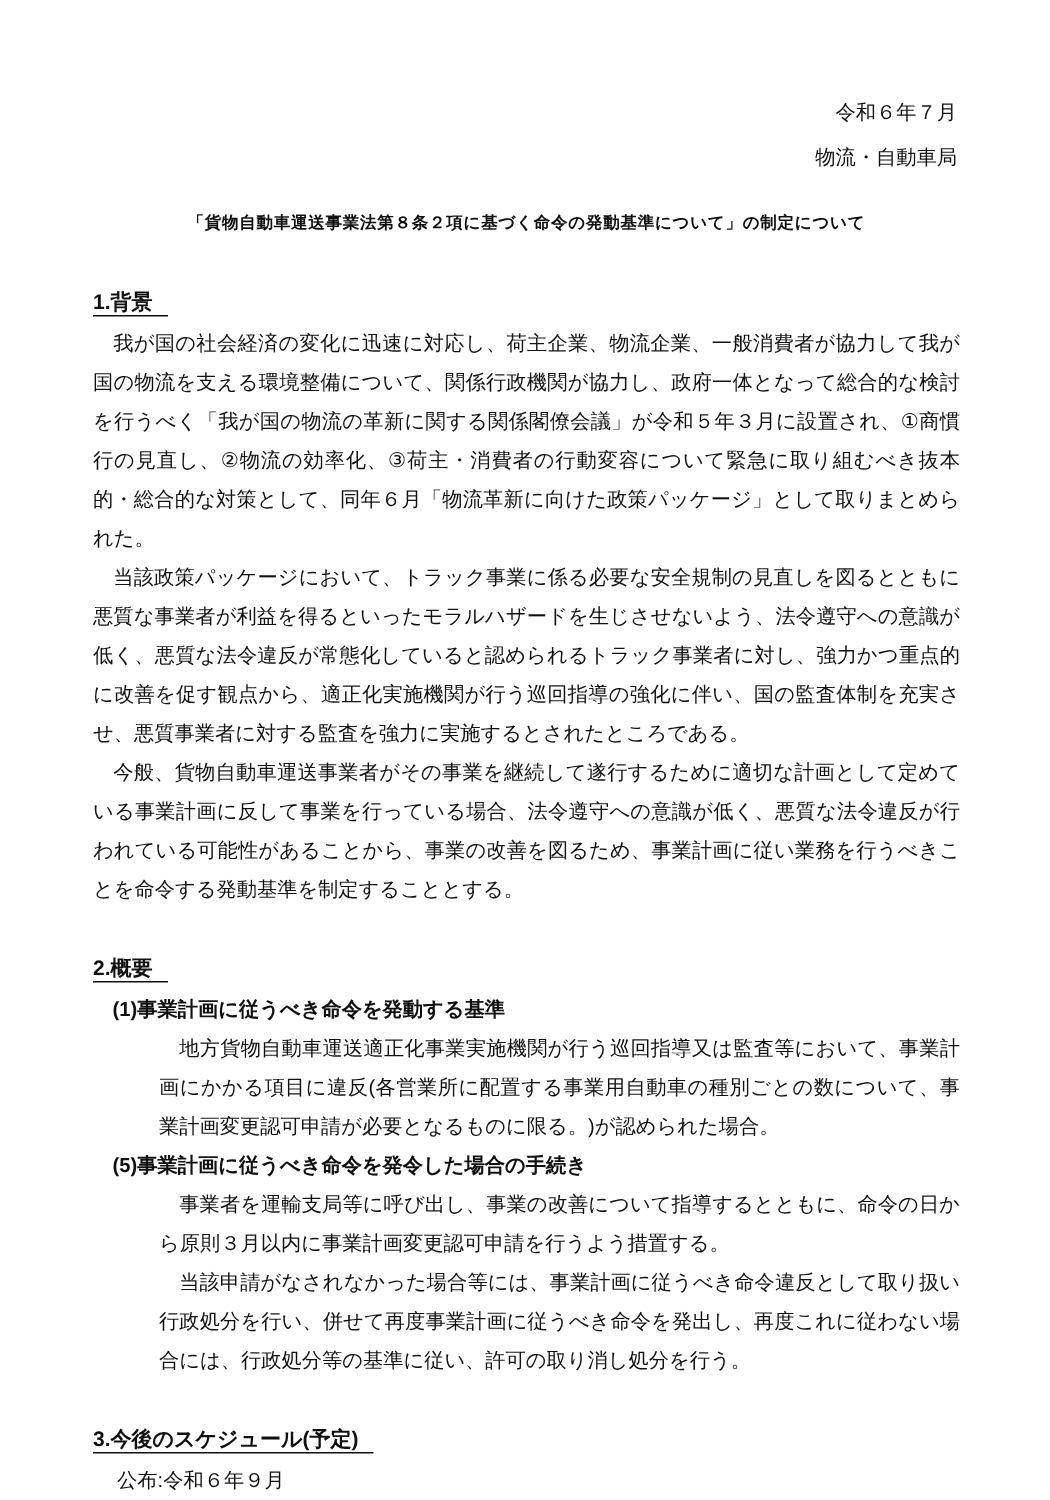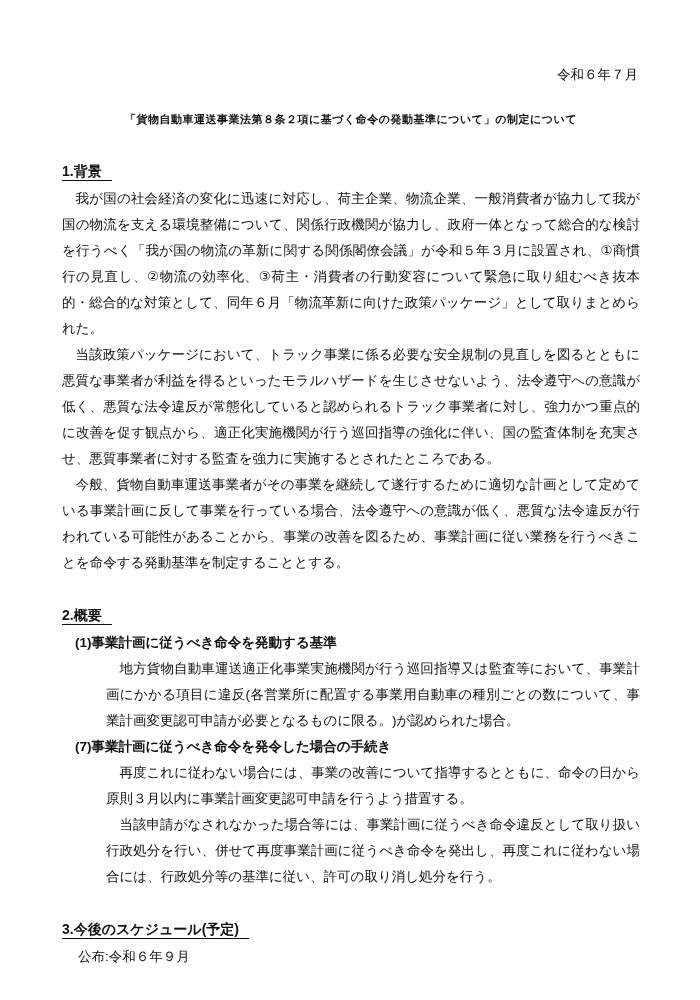--- a/index.html
+++ b/index.html
@@ -56,20 +56,21 @@
   .schedule-body { margin-left: 16px; }
   .schedule-line { margin: 0; }
 </style>
 </head>
 <body>
 
 <div class="page">
 
   <div class="header-block">
     <div>令和６年７月</div>
+    <div>物流・自動車局</div>
   </div>
 
   <div class="doc-title">「貨物自動車運送事業法第８条２項に基づく命令の発動基準について」の制定について</div>
 
   <div class="section">
     <div class="section-heading">
       <span class="underlined">1.背景</span>
     </div>
     <p class="para">我が国の社会経済の変化に迅速に対応し、荷主企業、物流企業、一般消費者が協力して我が国の物流を支える環境整備について、関係行政機関が協力し、政府一体となって総合的な検討を行うべく「我が国の物流の革新に関する関係閣僚会議」が令和５年３月に設置され、①商慣行の見直し、②物流の効率化、③荷主・消費者の行動変容について緊急に取り組むべき抜本的・総合的な対策として、同年６月「物流革新に向けた政策パッケージ」として取りまとめられた。</p>
     <p class="para">当該政策パッケージにおいて、トラック事業に係る必要な安全規制の見直しを図るとともに悪質な事業者が利益を得るといったモラルハザードを生じさせないよう、法令遵守への意識が低く、悪質な法令違反が常態化していると認められるトラック事業者に対し、強力かつ重点的に改善を促す観点から、適正化実施機関が行う巡回指導の強化に伴い、国の監査体制を充実させ、悪質事業者に対する監査を強力に実施するとされたところである。</p>
@@ -82,23 +83,23 @@
     </div>
 
     <div class="sub-item">
       <p class="sub-item-label">(1)事業計画に従うべき命令を発動する基準</p>
       <div class="sub-item-body">
         <p class="para">地方貨物自動車運送適正化事業実施機関が行う巡回指導又は監査等において、事業計画にかかる項目に違反(各営業所に配置する事業用自動車の種別ごとの数について、事業計画変更認可申請が必要となるものに限る。)が認められた場合。</p>
       </div>
     </div>
 
     <div class="sub-item">
-      <p class="sub-item-label">(7)事業計画に従うべき命令を発令した場合の手続き</p>
+      <p class="sub-item-label">(5)事業計画に従うべき命令を発令した場合の手続き</p>
       <div class="sub-item-body">
-        <p class="para">再度これに従わない場合には、事業の改善について指導するとともに、命令の日から原則３月以内に事業計画変更認可申請を行うよう措置する。</p>
+        <p class="para">事業者を運輸支局等に呼び出し、事業の改善について指導するとともに、命令の日から原則３月以内に事業計画変更認可申請を行うよう措置する。</p>
         <p class="para">当該申請がなされなかった場合等には、事業計画に従うべき命令違反として取り扱い行政処分を行い、併せて再度事業計画に従うべき命令を発出し、再度これに従わない場合には、行政処分等の基準に従い、許可の取り消し処分を行う。</p>
       </div>
     </div>
   </div>
 
   <div class="section">
     <div class="section-heading">
       <span class="underlined">3.今後のスケジュール(予定)</span>
     </div>
     <div class="schedule-body">

